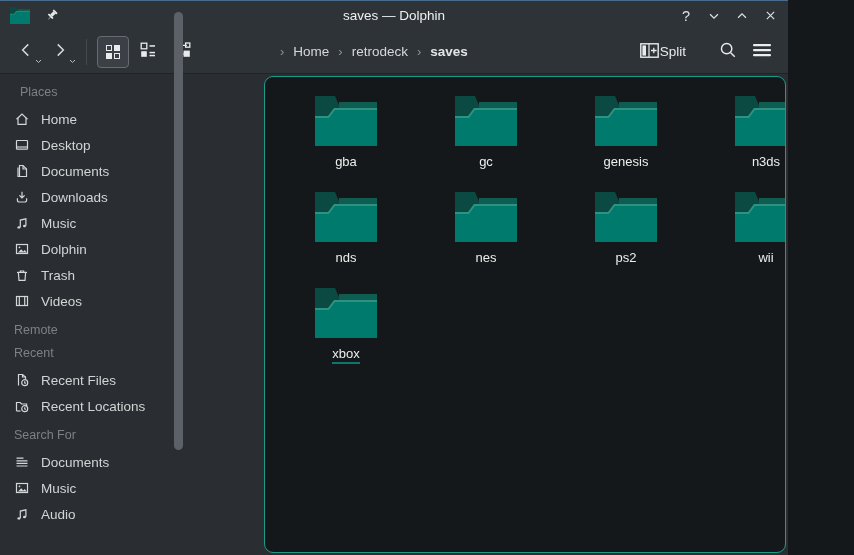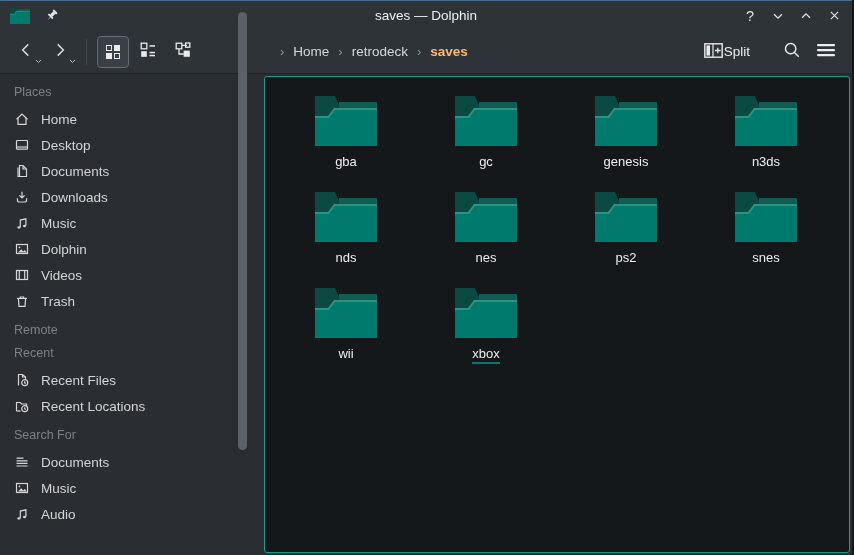--- a/index.html
+++ b/index.html
@@ -2,21 +2,21 @@
 <html><head>
 <meta charset="utf-8">
 <style>
   html,body{margin:0;padding:0;}
   body{
     width:854px;height:555px;overflow:hidden;
     font-family:"Liberation Sans","DejaVu Sans",sans-serif;
     background:#15181a;
     -webkit-font-smoothing:antialiased;
   }
-  .window{position:relative;width:852px;height:555px;background:#2a2e32;overflow:hidden;}
+  .window{position:relative;width:788px;height:555px;background:#2a2e32;overflow:hidden;}
   .window-top-edge{position:absolute;top:0;left:0;right:0;height:1px;background:#4a6d8d;z-index:10;}
 
   
   .titlebar{
     position:absolute;top:1px;left:0;right:0;height:29px;
     background:#2e3338;display:flex;align-items:center;padding:0 8px;box-sizing:border-box;
   }
   .titlebar .app-icon{width:20px;height:17px;margin-left:2px;}
   .titlebar .pin{margin-left:14px;display:flex;align-items:center;}
   .titlebar .title{
@@ -45,43 +45,43 @@
   }
   .view-btn.selected{background:#3a4045;border-color:#686c70;}
   .sq{display:inline-block;width:6px;height:6px;box-sizing:border-box;}
   .sq.fill{background:#e9eaeb;}
   .sq.hollow{border:1.4px solid #e9eaeb;}
   .grid2{display:grid;grid-template-columns:6px 6px;grid-gap:2px;}
 
   .breadcrumb{display:flex;align-items:center;margin-left:78px;font-size:13.5px;gap:9px;white-space:nowrap;}
   .crumb-sep{color:#8d9296;font-size:13px;}
   .crumb{color:#d6d8d9;}
-  .crumb.current{color:#fdba74;font-weight:bold;}
+  .crumb.current{color:#e5e5e5;font-weight:bold;}
 
   .toolbar .spacer{flex:1;}
   .split-btn{display:flex;align-items:center;gap:1px;background:transparent;border:none;padding:0 4px;color:#e8eaea;font-size:13.5px;margin-right:18px;}
   .icon-btn{background:transparent;border:none;padding:0;width:28px;height:28px;display:flex;align-items:center;justify-content:center;margin-left:6px;}
 
   
   .sidebar{
     position:absolute;top:75px;left:0;bottom:0;width:262px;background:#2a2e32;
     box-sizing:border-box;padding:8px 0 0 14px;overflow:hidden;
   }
   .side-header{color:#7b8187;font-size:12.5px;margin:9px 0 7px 0;}
-  .side-header.first{margin-top:2px;}
+  .side-header.first{margin-top:2px;margin-left:6px;}
   .side-item{display:flex;align-items:center;height:26px;gap:11px;color:#d2d4d5;font-size:13.5px;cursor:default;}
   .side-item .ic{width:16px;height:16px;flex:0 0 16px;display:flex;align-items:center;justify-content:center;}
   .side-scrollbar{
     position:absolute;top:12px;right:8px;width:9px;height:438px;border-radius:5px;background:#5b6167;
   }
 
   
   .view{
     position:absolute;left:264px;top:76px;right:2px;bottom:2px;
-    background:#15181a;border:1.5px solid #1b9c8a;border-radius:3px;box-sizing:border-box;
+    background:#15181a;border:1.5px solid #1b9c8a;border-radius:9px;box-sizing:border-box;
     overflow:hidden;
   }
   .folder-grid{
     display:grid;grid-template-columns:repeat(4,140px);grid-auto-rows:96px;
     padding:11px 0 0 11px;
   }
   .folder-item{display:flex;flex-direction:column;align-items:center;padding-top:8px;cursor:default;}
   .folder-item svg{width:62px;height:50px;display:block;}
   .folder-label{margin-top:8px;font-size:13px;color:#eceeee;line-height:15px;}
   .folder-item.selected .folder-label{border-bottom:2px solid #0f766e;padding-bottom:1px;}
@@ -284,35 +284,35 @@
               <rect x="2.5" y="3.5" width="11" height="9" fill="none" stroke="#d4d6d7" stroke-width="1.2"></rect>
               <circle cx="5.5" cy="6.3" r="0.9" fill="#d4d6d7"></circle>
               <path d="M4 11.6l3.2-3.4 2.1 2.2 1.4-1.5 2.3 2.7z" fill="#d4d6d7"></path>
             </svg>
           </span>
           <span>Dolphin</span>
         </div>
         <div class="side-item">
           <span class="ic">
             <svg width="16" height="16" viewBox="0 0 16 16">
-              <rect x="2.5" y="3.5" width="11" height="9" fill="none" stroke="#d4d6d7" stroke-width="1.2"></rect>
-              <path d="M5.3 3.7v8.6M10.7 3.7v8.6" fill="none" stroke="#d4d6d7" stroke-width="1.2"></path>
-            </svg>
-          </span>
-          <span>Videos</span>
-        </div>
-        <div class="side-item">
-          <span class="ic">
-            <svg width="16" height="16" viewBox="0 0 16 16">
               <path d="M4.4 5.6l.6 7.7h6l.6-7.7" fill="none" stroke="#d4d6d7" stroke-width="1.2"></path>
               <path d="M3 5.4h10" fill="none" stroke="#d4d6d7" stroke-width="1.2"></path>
               <path d="M6.3 5.2V4h3.4v1.2" fill="none" stroke="#d4d6d7" stroke-width="1.2"></path>
             </svg>
           </span>
           <span>Trash</span>
+        </div>
+        <div class="side-item">
+          <span class="ic">
+            <svg width="16" height="16" viewBox="0 0 16 16">
+              <rect x="2.5" y="3.5" width="11" height="9" fill="none" stroke="#d4d6d7" stroke-width="1.2"></rect>
+              <path d="M5.3 3.7v8.6M10.7 3.7v8.6" fill="none" stroke="#d4d6d7" stroke-width="1.2"></path>
+            </svg>
+          </span>
+          <span>Videos</span>
         </div>
         <div class="side-header">Remote</div>
         <div class="side-header">Recent</div>
         <div class="side-item">
           <span class="ic">
             <svg width="16" height="16" viewBox="0 0 16 16">
               <path d="M4.5 13.5v-11h4L11.5 5v2" fill="none" stroke="#d4d6d7" stroke-width="1.2"></path>
               <path d="M8.5 2.5V5h3" fill="none" stroke="#d4d6d7" stroke-width="1.2"></path>
               <circle cx="10.7" cy="10.7" r="3" fill="none" stroke="#d4d6d7" stroke-width="1.2"></circle>
               <path d="M10.7 9.3v1.5l1.1.7" fill="none" stroke="#d4d6d7" stroke-width="1.2"></path>
@@ -445,31 +445,20 @@
         </div>
         <div class="folder-item">
           <span>
             <svg width="62" height="50" viewBox="0 0 62 50" preserveAspectRatio="none">
     <polygon points="0,0 20,0 26,14 26,22 0,22" fill="#0a4a42"></polygon>
     <rect x="24" y="6" width="38" height="10" fill="#0f5c51"></rect>
     <polygon points="0,20 13,20 19,12 62,12 62,50 0,50" fill="#2f917f"></polygon>
     <polygon points="0,22 14,22 20,14 62,14 62,50 0,50" fill="#007a6d"></polygon>
   </svg>
           </span>
-          <span class="folder-label">snes</span>
-        </div>
-        <div class="folder-item">
-          <span>
-            <svg width="62" height="50" viewBox="0 0 62 50" preserveAspectRatio="none">
-    <polygon points="0,0 20,0 26,14 26,22 0,22" fill="#0a4a42"></polygon>
-    <rect x="24" y="6" width="38" height="10" fill="#0f5c51"></rect>
-    <polygon points="0,20 13,20 19,12 62,12 62,50 0,50" fill="#2f917f"></polygon>
-    <polygon points="0,22 14,22 20,14 62,14 62,50 0,50" fill="#007a6d"></polygon>
-  </svg>
-          </span>
           <span class="folder-label">wii</span>
         </div>
         <div class="folder-item selected">
           <span>
             <svg width="62" height="50" viewBox="0 0 62 50" preserveAspectRatio="none">
     <polygon points="0,0 20,0 26,14 26,22 0,22" fill="#0a4a42"></polygon>
     <rect x="24" y="6" width="38" height="10" fill="#0f5c51"></rect>
     <polygon points="0,20 13,20 19,12 62,12 62,50 0,50" fill="#2f917f"></polygon>
     <polygon points="0,22 14,22 20,14 62,14 62,50 0,50" fill="#007a6d"></polygon>
   </svg>

